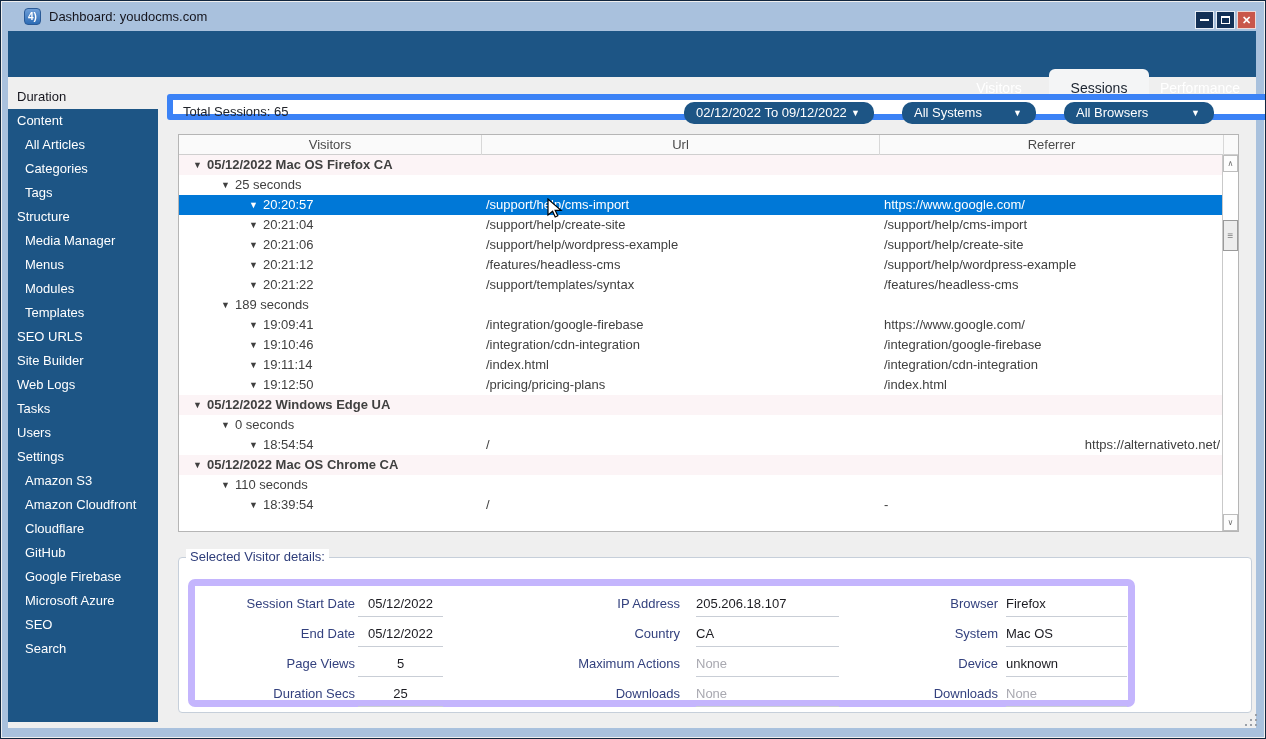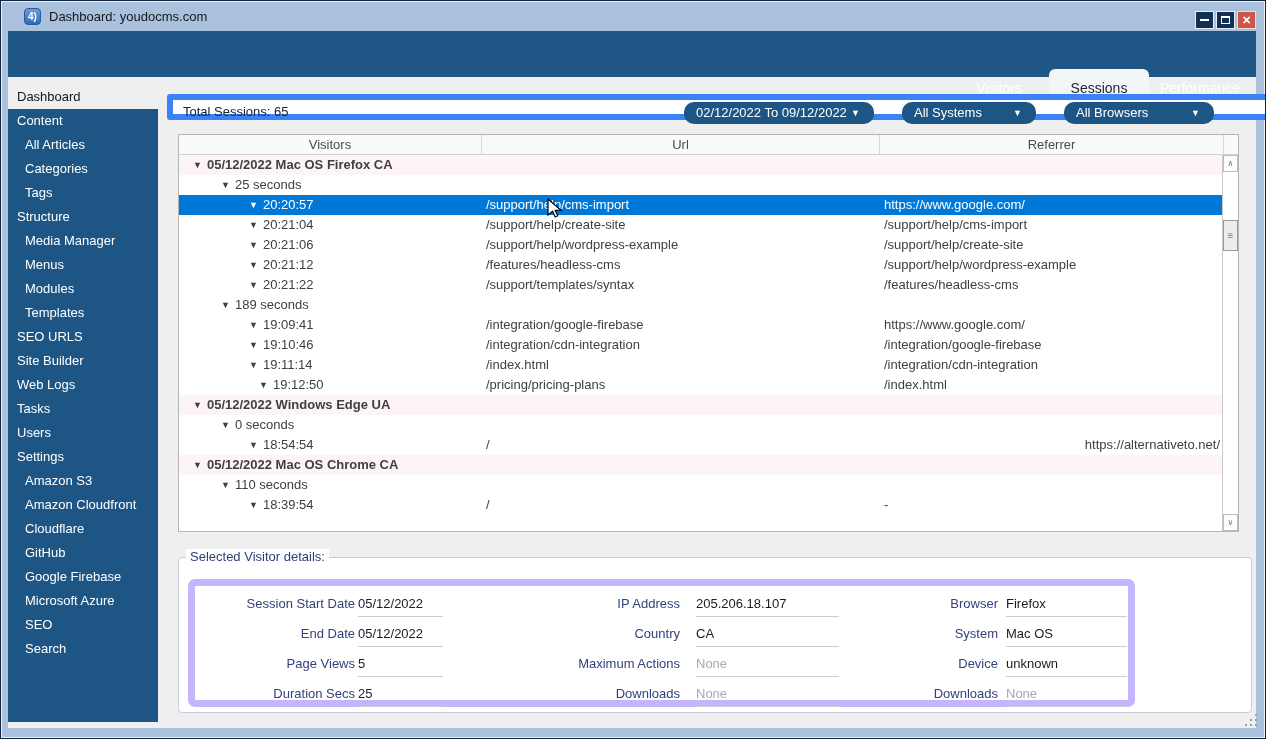--- a/index.html
+++ b/index.html
@@ -76,21 +76,21 @@
              background:#fff; border:1px solid #c6cfda; border-radius:4px; }
   .legend { position:absolute; left:7px; top:-9px; background:#fff; padding:0 4px;
             font-size:13px; color:#2e3d7a; }
   .inner-panel { position:absolute; left:9px; top:21px; width:947px; height:128px;
                  border:7px solid #c4b5fd; border-radius:7px; }
   .field-label { position:absolute; height:20px; line-height:20px; font-size:13px;
                  color:#33417e; text-align:right; white-space:nowrap; }
   .field-value { position:absolute; height:23px; line-height:20px; font-size:13px;
                  color:#1c1c22; border-bottom:1px solid #c9ced6; white-space:nowrap; }
   .field-value.muted { color:#a8a8b0; }
-  .c0 .field-label { left:0;   width:160px; }  .c0 .field-value { left:163px; width:85px;  text-align:left; }
+  .c0 .field-label { left:0;   width:160px; }  .c0 .field-value { left:163px; width:85px;  text-align:center; }
   .c1 .field-label { left:300px; width:185px; }  .c1 .field-value { left:501px; width:143px; }
   .c2 .field-label { left:618px; width:185px; }  .c2 .field-value { left:811px; width:121px; }
 
   .resize-grip { position:absolute; right:8px; bottom:12px; width:14px; height:14px; }
   .resize-grip i { position:absolute; width:2px; height:2px; background:#9aa0a8; }
 
   .cursor { position:absolute; left:546px; top:197px; z-index:50; pointer-events:none; }
 </style>
 </head>
 <body>
@@ -115,21 +115,21 @@
   <div class="edge-strip edge-right"></div>
   <div class="edge-strip edge-bottom"></div>
 
   <div class="tab-band">
       <div class="tab" style="left: 941px; width: 100px;">Visitors</div>
       <div class="tab active" style="left: 1041px; width: 100px;">Sessions</div>
       <div class="tab" style="left: 1141px; width: 102px;">Performance</div>
     </div>
 
   <div class="sidebar">
-      <div class="side-item selected">Dashboard</div>
+      <div class="side-item selected">Duration</div>
       <div class="side-item">Content</div>
       <div class="side-item indent">All Articles</div>
       <div class="side-item indent">Categories</div>
       <div class="side-item indent">Tags</div>
       <div class="side-item">Structure</div>
       <div class="side-item indent">Media Manager</div>
       <div class="side-item indent">Menus</div>
       <div class="side-item indent">Modules</div>
       <div class="side-item indent">Templates</div>
       <div class="side-item">SEO URLS</div>
@@ -205,21 +205,21 @@
           <div class="tcell" style="left: 70px; right: 0px;"><div class="tri" style="display: inline;">▼</div><div style="display: inline;">19:10:46</div></div>
           <div class="tcell" style="left: 307px; width: 390px;">/integration/cdn-integration</div>
           <div class="tcell" style="left: 705px; width: 336px;">/integration/google-firebase</div>
         </div>
         <div class="trow">
           <div class="tcell" style="left: 70px; right: 0px;"><div class="tri" style="display: inline;">▼</div><div style="display: inline;">19:11:14</div></div>
           <div class="tcell" style="left: 307px; width: 390px;">/index.html</div>
           <div class="tcell" style="left: 705px; width: 336px;">/integration/cdn-integration</div>
         </div>
         <div class="trow">
-          <div class="tcell" style="left: 80px; right: 0px;"><div class="tri" style="display: inline;">▼</div><div style="display: inline;">19:12:50</div></div>
+          <div class="tcell" style="left: 70px; right: 0px;"><div class="tri" style="display: inline;">▼</div><div style="display: inline;">19:12:50</div></div>
           <div class="tcell" style="left: 307px; width: 390px;">/pricing/pricing-plans</div>
           <div class="tcell" style="left: 705px; width: 336px;">/index.html</div>
         </div>
         <div class="trow group">
           <div class="tcell" style="left: 14px; right: 0px;"><div class="tri" style="display: inline;">▼</div><div style="display: inline;">05/12/2022 Windows Edge UA</div></div>
         </div>
         <div class="trow">
           <div class="tcell" style="left: 42px; right: 0px;"><div class="tri" style="display: inline;">▼</div><div style="display: inline;">0 seconds</div></div>
         </div>
         <div class="trow">

